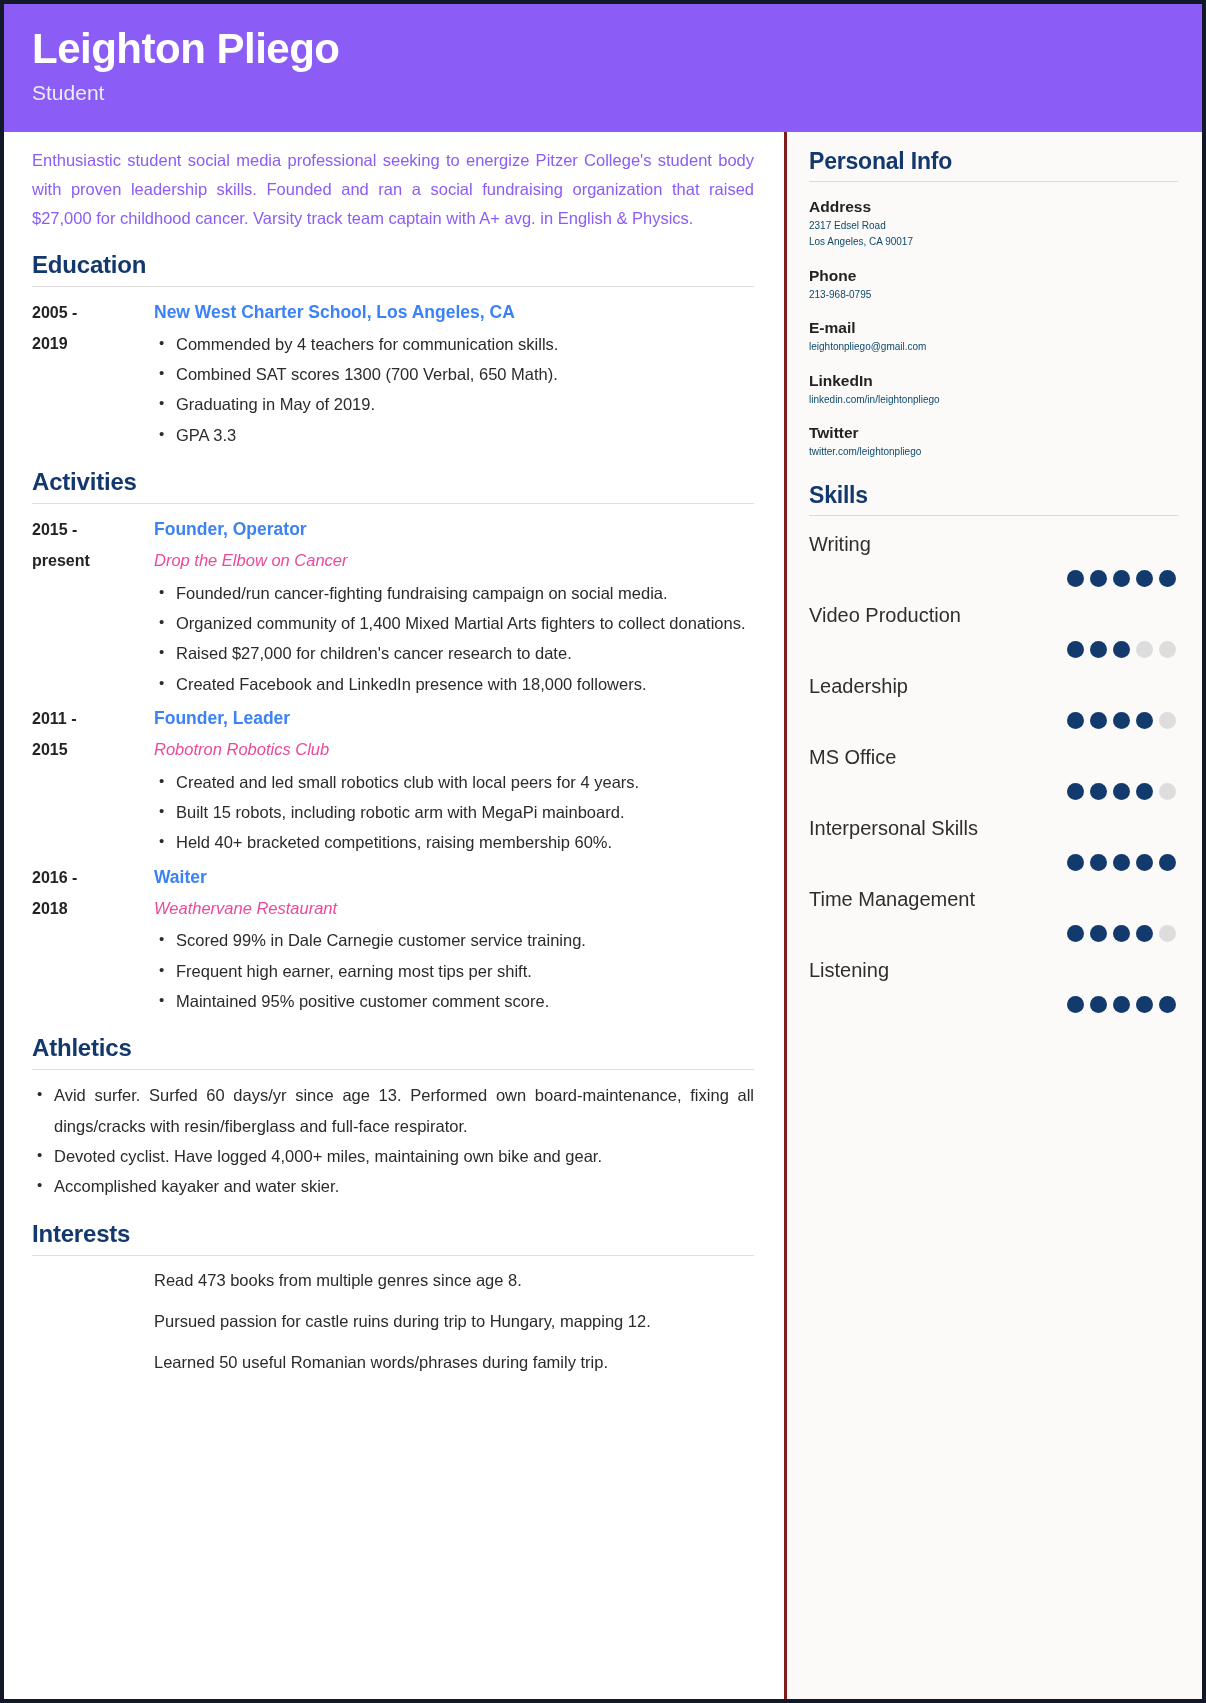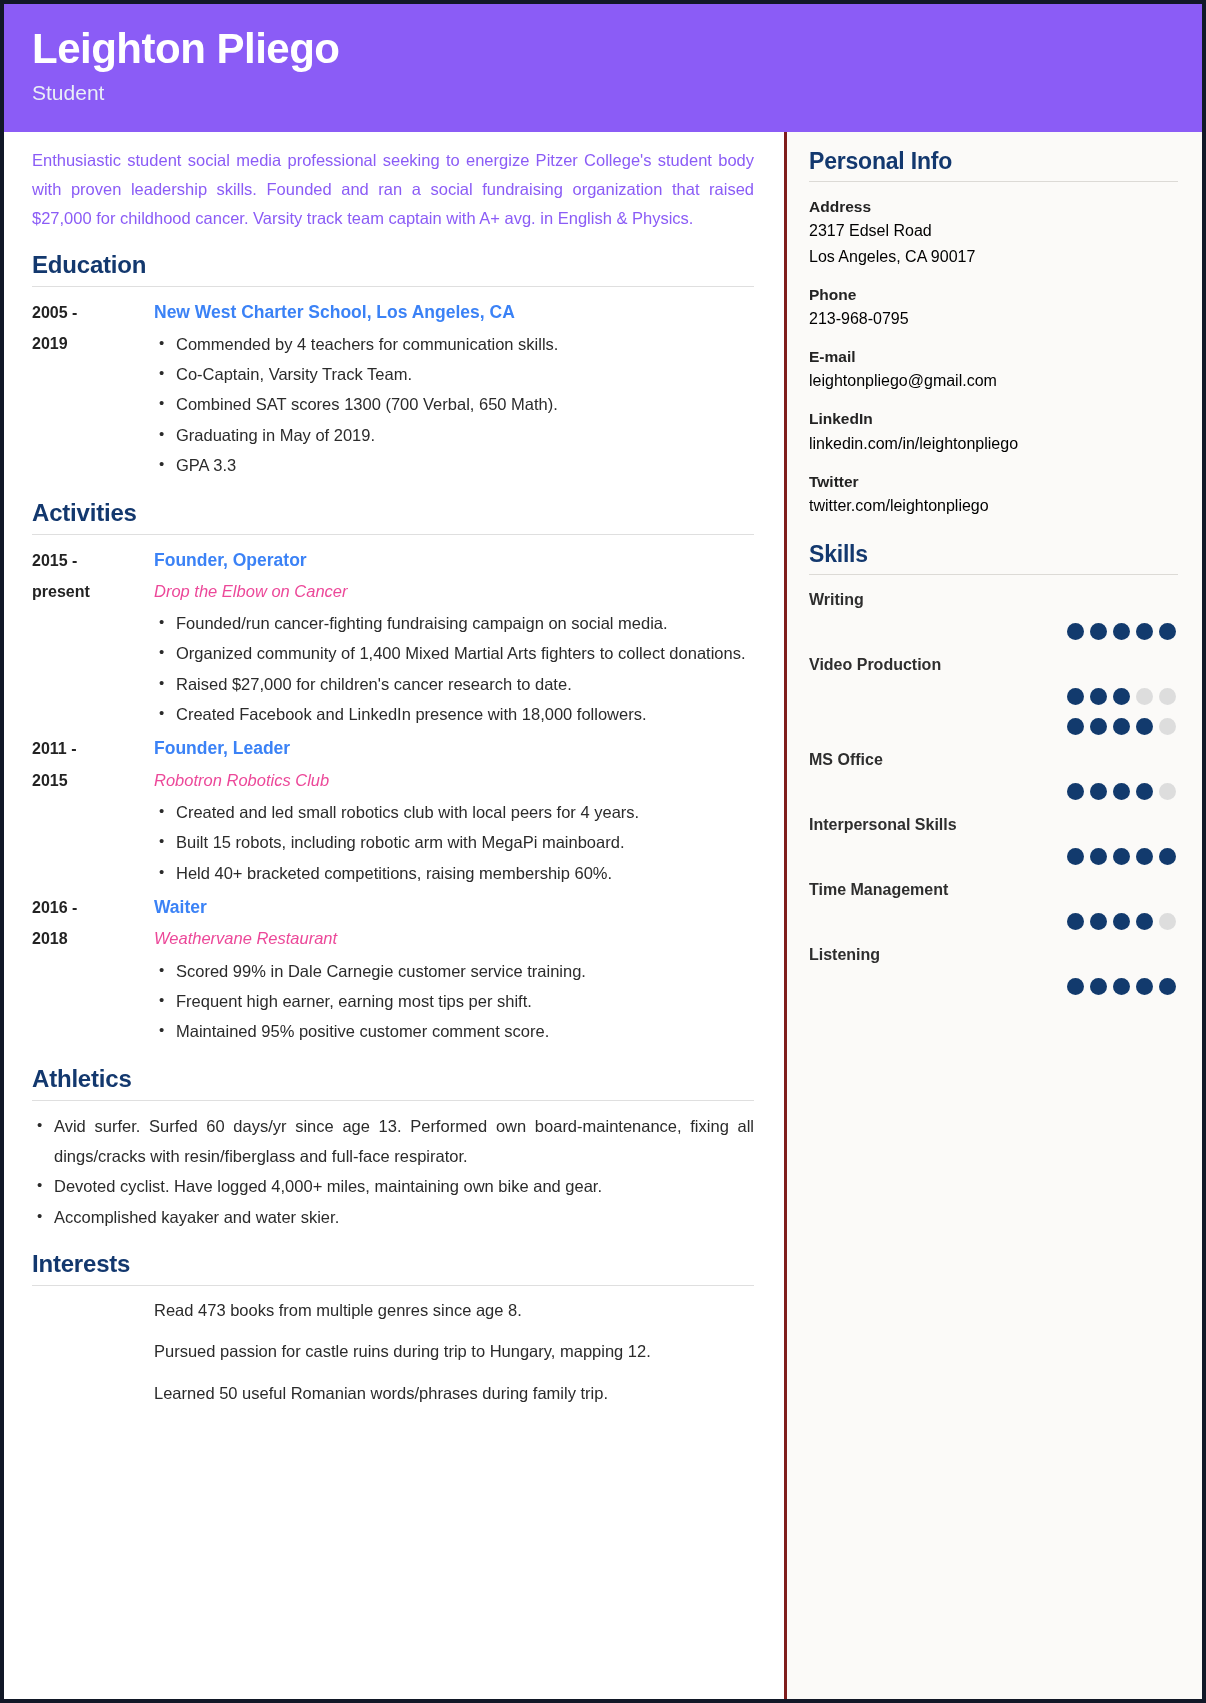--- a/index.html
+++ b/index.html
@@ -148,31 +148,30 @@
     margin-bottom: 11px;
   }
   .info-label {
     font-size: 15.5px;
     font-weight: bold;
     color: #232323;
     margin-top: 13px;
     line-height: 1.5;
   }
   .info-value {
-    font-size: 16px;
-    color: #000000;
+    font-size: 10px;
+    color: #0c4a6e;
     line-height: 1.62;
   }
   .skills-head { margin-top: 22px; }
   .skill-row { margin-top: 13px; }
   .skill-name {
-    font-size: 16px;
+    font-size: 20px;
     color: #2e2e2e;
     line-height: 1.5;
-    font-weight: bold;
   }
   .dots {
     display: flex;
     justify-content: flex-end;
     gap: 6px;
     margin-top: 11px;
     padding-right: 2px;
   }
   .dot {
     width: 17px;
@@ -202,21 +201,20 @@
       <div class="sec-rule"></div>
       <div class="entry">
         <div class="entry-date">
           <div>2005 -</div>
           <div>2019</div>
         </div>
         <div class="entry-body">
           <div class="entry-role">New West Charter School, Los Angeles, CA</div>
           <ul class="bullets">
             <li>Commended by 4 teachers for communication skills.</li>
-            <li>Co-Captain, Varsity Track Team.</li>
             <li>Combined SAT scores 1300 (700 Verbal, 650 Math).</li>
             <li>Graduating in May of 2019.</li>
             <li>GPA 3.3</li>
           </ul>
         </div>
       </div>
 
       <div class="sec-head">Activities</div>
       <div class="sec-rule"></div>
 
@@ -336,20 +334,21 @@
             <div class="skill-name">Video Production</div>
             <div class="dots">
               <span class="dot on" style="background: rgb(18, 58, 109);"></span>
               <span class="dot on" style="background: rgb(18, 58, 109);"></span>
               <span class="dot on" style="background: rgb(18, 58, 109);"></span>
               <span class="dot" style="background: rgb(221, 221, 221);"></span>
               <span class="dot" style="background: rgb(221, 221, 221);"></span>
             </div>
           </div>
           <div class="skill-row">
+            <div class="skill-name">Leadership</div>
             <div class="dots">
               <span class="dot on" style="background: rgb(18, 58, 109);"></span>
               <span class="dot on" style="background: rgb(18, 58, 109);"></span>
               <span class="dot on" style="background: rgb(18, 58, 109);"></span>
               <span class="dot on" style="background: rgb(18, 58, 109);"></span>
               <span class="dot" style="background: rgb(221, 221, 221);"></span>
             </div>
           </div>
           <div class="skill-row">
             <div class="skill-name">MS Office</div>

